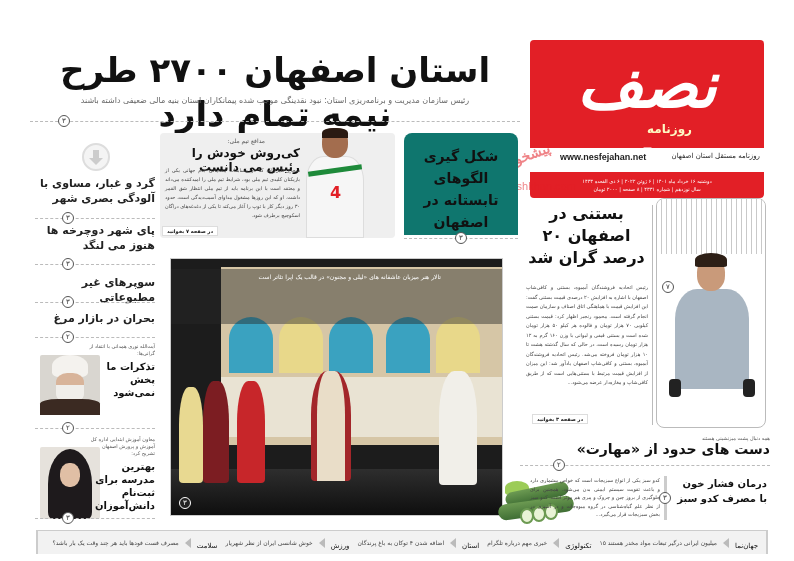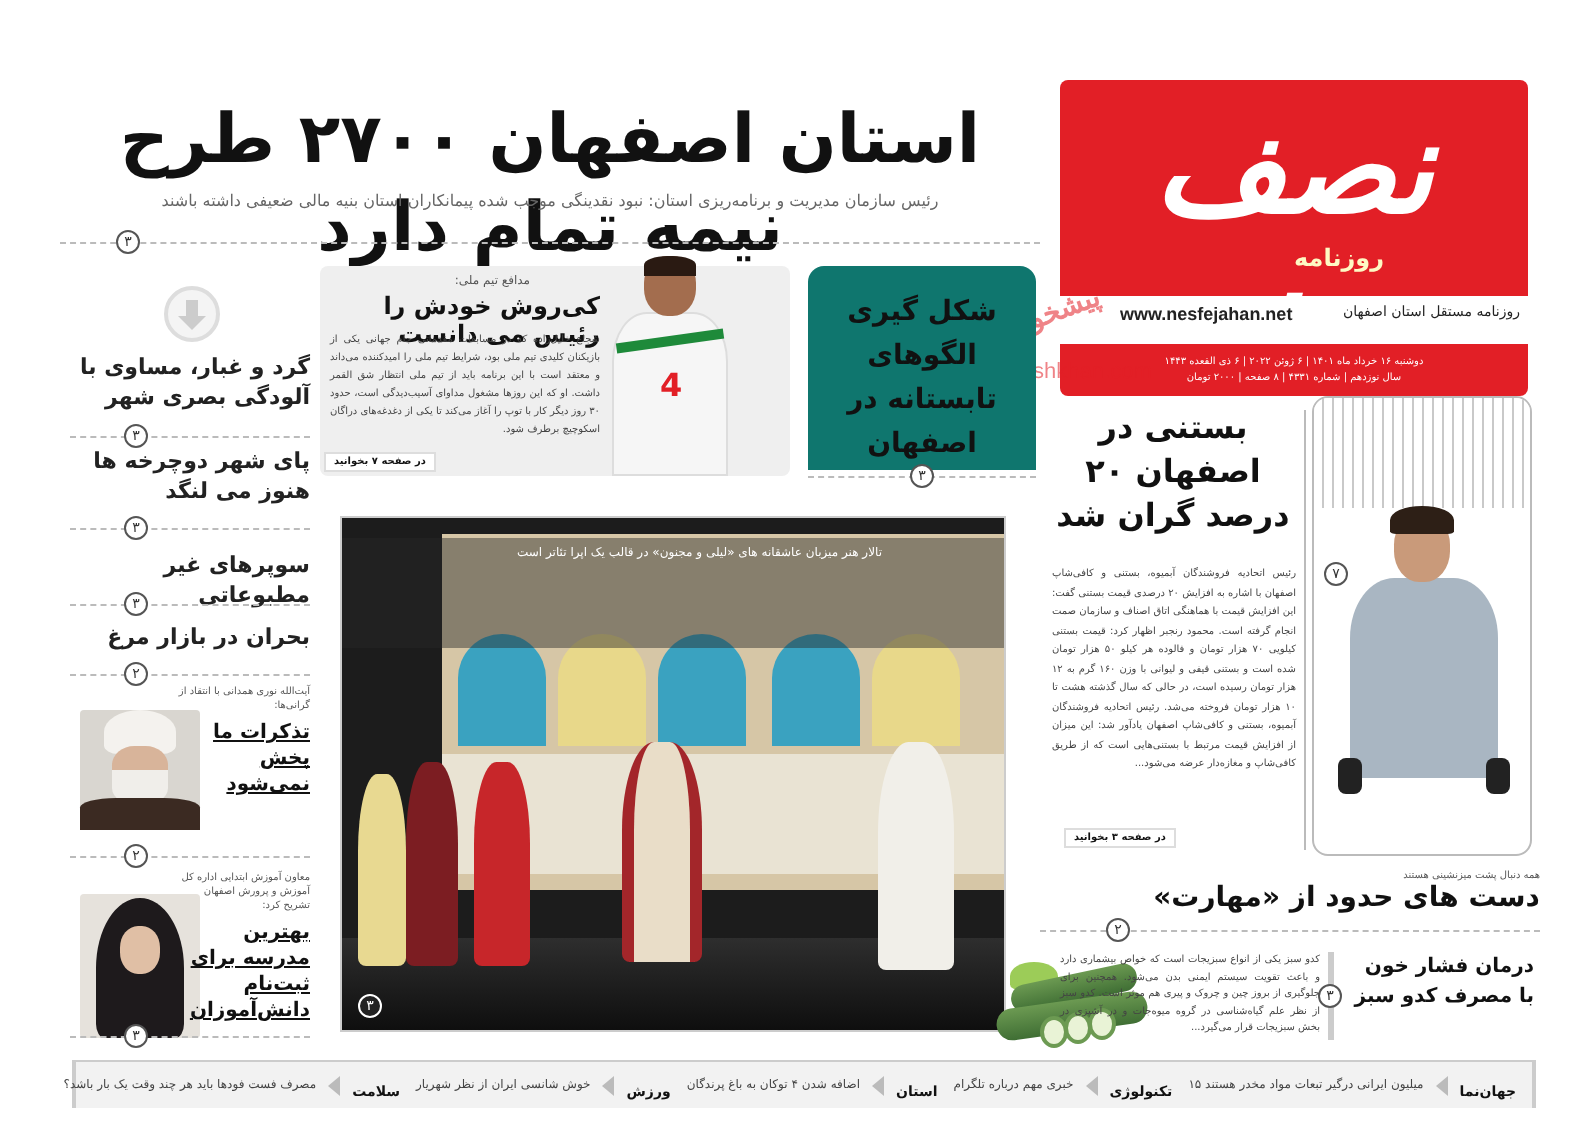--- a/index.html
+++ b/index.html
@@ -27,21 +27,21 @@
   .portrait { background: #d9d6d0; border-radius: 2px; }
   .face1 { left: 40px; top: 355px; width: 60px; height: 60px; }
   .head-turban { position: absolute; left: 12px; top: 0; width: 36px; height: 22px; background: #f4f2ee; border-radius: 50% 50% 20% 20%; }
   .face-skin { position: absolute; left: 16px; top: 18px; width: 28px; height: 24px; background: #d8b49a; border-radius: 40%; }
   .beard { position: absolute; left: 16px; top: 30px; width: 28px; height: 18px; background: #f0eeea; border-radius: 0 0 50% 50%; }
   .robe { position: absolute; left: 0; top: 44px; width: 60px; height: 16px; background: #3b2a22; border-radius: 30% 30% 0 0; }
   .face2 { left: 40px; top: 447px; width: 60px; height: 72px; }
   .chador { position: absolute; left: 8px; top: 2px; width: 44px; height: 70px; background: #1e1a1c; border-radius: 50% 50% 10% 10%; }
   .face-skin2 { position: absolute; left: 20px; top: 16px; width: 20px; height: 24px; background: #e0bfa5; border-radius: 45%; }
   .cap { font-size: 5px; color: #555; direction: rtl; text-align: right; line-height: 7px; }
-  .cap-bold { font-weight: bold; font-size: 10px; direction: rtl; text-align: right; color: #111; line-height: 13px; text-decoration: underline; }
+  .cap-bold { font-weight: bold; font-size: 10px; direction: rtl; text-align: right; color: #111; line-height: 13px; }
   
   .sports-box { left: 160px; top: 133px; width: 235px; height: 105px; background: #efefef; border-radius: 4px; }
   .player1 { left: 300px; top: 128px; width: 70px; height: 110px; }
   .p1-head { position: absolute; left: 22px; top: 0; width: 26px; height: 30px; background: #a36d4e; border-radius: 45%; }
   .p1-hair { position: absolute; left: 22px; top: 0; width: 26px; height: 10px; background: #2a1a12; border-radius: 45% 45% 0 0; }
   .p1-body { position: absolute; left: 6px; top: 28px; width: 58px; height: 82px; background: #f6f6f6; border-radius: 30% 30% 0 0; border: 1px solid #ddd; }
   .p1-stripe { position: absolute; left: 8px; top: 40px; width: 54px; height: 5px; background: #1e8a3a; transform: rotate(-8deg); }
   .p1-num { position: absolute; left: 30px; top: 55px; color: #e21f26; font-weight: bold; font-size: 16px; }
   .sb-kicker { font-size: 6px; color: #555; direction: rtl; text-align: right; }
   .sb-title { font-size: 12px; font-weight: bold; direction: rtl; text-align: right; }
@@ -79,21 +79,21 @@
   .skills-kicker { left: 530px; top: 435px; width: 240px; font-size: 5px; color: #555; text-align: right; direction: rtl; }
   .skills-title { left: 520px; top: 441px; width: 250px; font-size: 14px; font-weight: bold; direction: rtl; text-align: right; }
   
   .zuc-text { left: 530px; top: 476px; width: 130px; font-size: 5px; line-height: 8.5px; color: #444; direction: rtl; text-align: justify; }
   .zuc-title { left: 675px; top: 476px; width: 92px; font-size: 10px; font-weight: bold; direction: rtl; text-align: right; line-height: 15px; }
   .zucchini { position: absolute; border-radius: 14px; background: linear-gradient(#6c9a52, #3f6e34); }
   .zuc-slice { position: absolute; width: 14px; height: 16px; border-radius: 50%; background: #e9f3d6; border: 2px solid #6c9a52; }
   .lettuce { position: absolute; left: 505px; top: 481px; width: 24px; height: 14px; background: #9ccc58; border-radius: 50% 50% 20% 20%; }
   
   .ticker { left: 36px; top: 530px; width: 732px; height: 24px; background: #f2f2f2; border-top: 1px solid #ccc; border-left: 2px solid #ccc; border-right: 2px solid #ccc; display: flex; flex-direction: row-reverse; align-items: center; padding: 0 4px; }
-  .tk-sec { font-size: 7px; font-weight: bold; color: #111; padding: 0 4px; white-space: nowrap; margin-top: 6px; text-align: right; }
+  .tk-sec { font-size: 7px; font-weight: normal; color: #111; padding: 0 4px; white-space: nowrap; margin-top: 6px; text-align: right; }
   .tk-head { font-size: 6px; color: #444; padding: 0 4px; white-space: nowrap; }
   .tk-arrow { width: 0; height: 0; border-top: 5px solid transparent; border-bottom: 5px solid transparent; border-right: 6px solid #bbb; margin: 0 2px; }
 </style>
 </head>
 <body>
 
 <div class="abs masthead">
   <div class="logo-text">نصف جهان</div>
   <div class="logo-sub">روزنامه</div>
   <div class="mast-white"></div>

